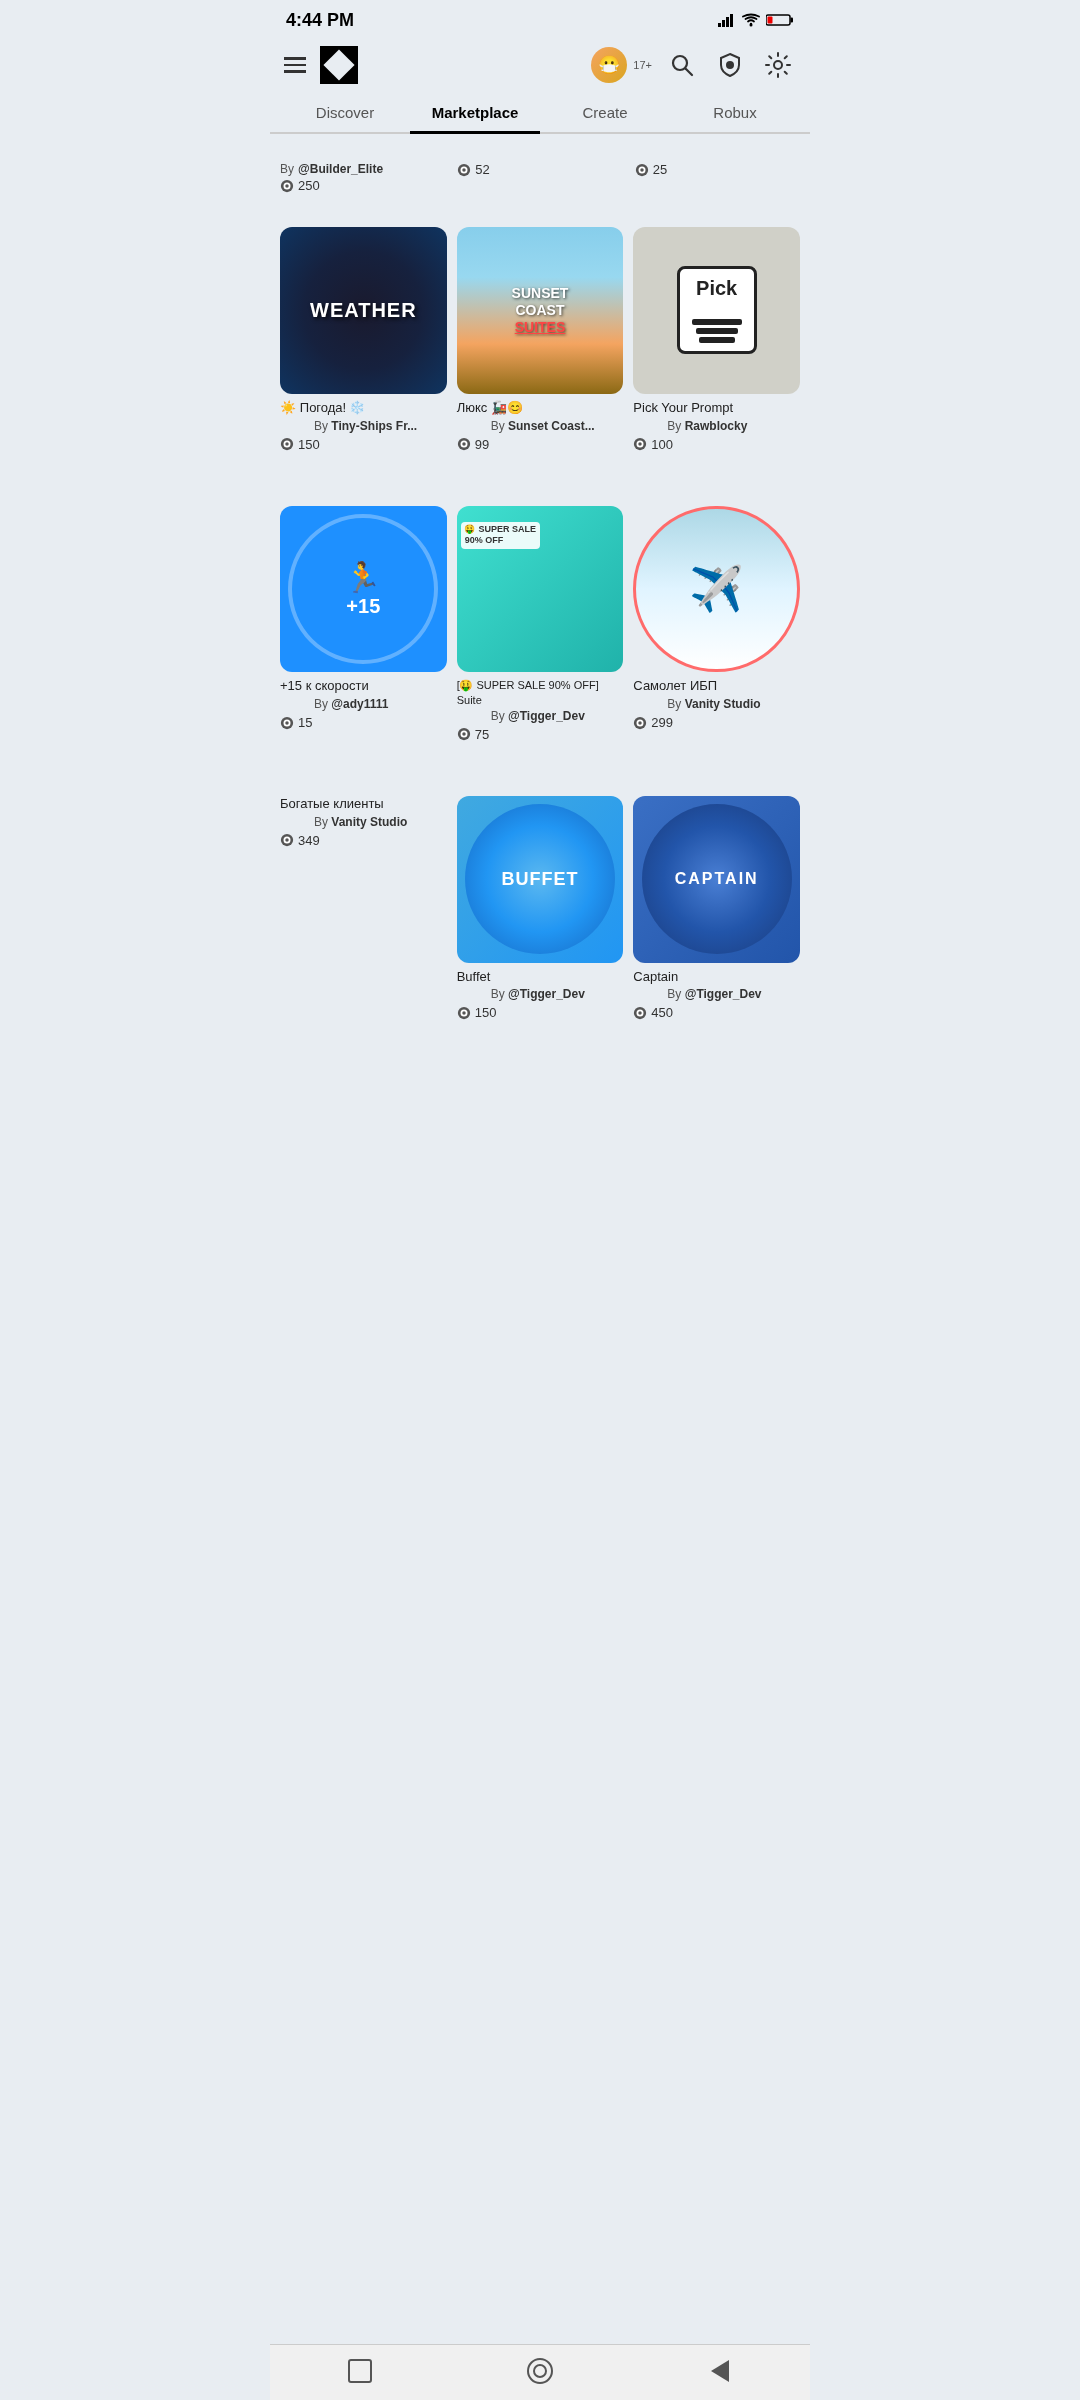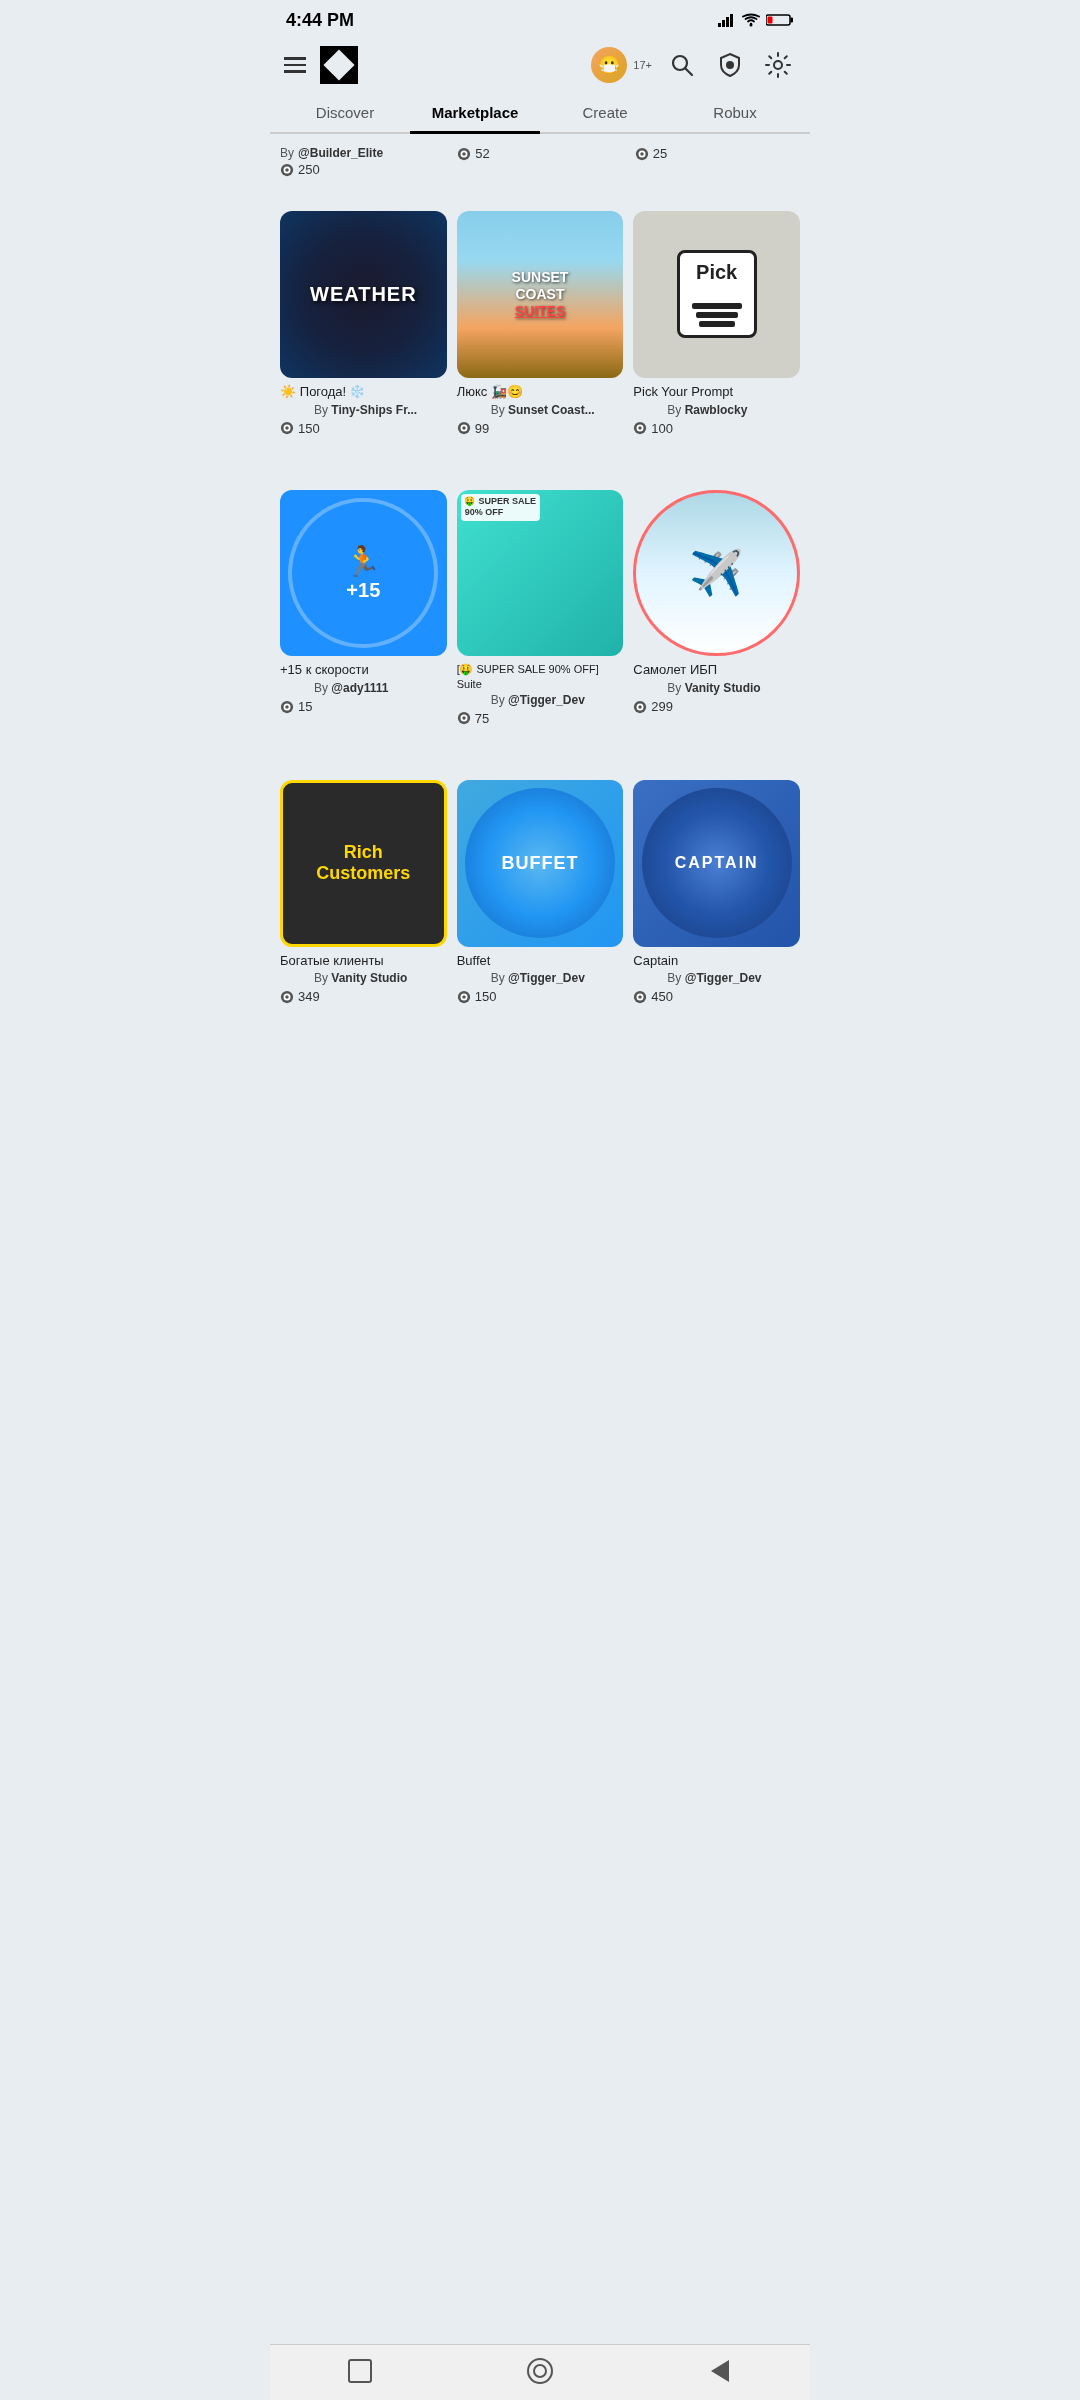--- a/index.html
+++ b/index.html
@@ -131,21 +131,21 @@
       margin-bottom: -2px;
     }
     .tab-item.active {
       color: #000;
       font-weight: 700;
       border-bottom: 3px solid #000;
     }
 
     
     .content {
-      padding: 0 10px;
+      padding: 16px 10px;
       background: #e8edf2;
     }
 
     
     .top-items-row {
       display: flex;
       gap: 12px;
       padding: 10px 0 4px;
       align-items: flex-start;
     }
@@ -361,21 +361,21 @@
     .thumb-captain-text {
       color: white;
       font-weight: 900;
       font-size: 16px;
       letter-spacing: 2px;
     }
 
     
     .sale-badge {
       position: absolute;
-      top: 4px;
+      top: 16px;
       left: 4px;
       background: rgba(255,255,255,0.9);
       border-radius: 4px;
       padding: 2px 4px;
       font-size: 9px;
       font-weight: 700;
       color: #333;
       z-index: 10;
       line-height: 1.3;
     }
@@ -692,23 +692,20 @@
       </div>
     </div>
   </div>
 
   <div class="section-gap"></div>
   <div class="section-gap"></div>
 
   <div class="items-grid">
 
     <div class="item-card">
-      <div class="item-thumbnail thumb-rich" style="border-radius:12px;">
-        <span class="thumb-rich-text">Rich<br>Customers</span>
-      </div>
       <div class="item-name">Богатые клиенты</div>
       <div class="item-by">
         <span>By </span><strong>Vanity Studio</strong>
       </div>
       <div class="price-row">
         <svg class="robux-svg" viewBox="0 0 16 16">
           <circle cx="8" cy="8" r="7" fill="#555"></circle>
           <circle cx="8" cy="8" r="4" fill="white"></circle>
           <circle cx="8" cy="8" r="2" fill="#555"></circle>
         </svg>

